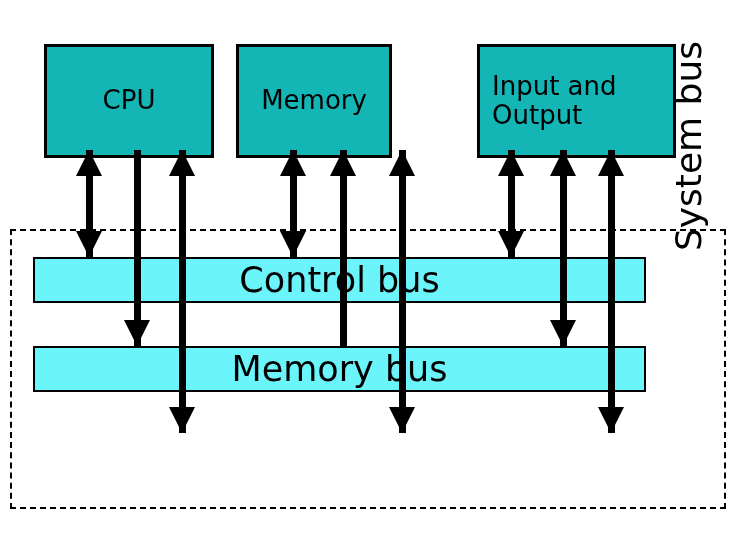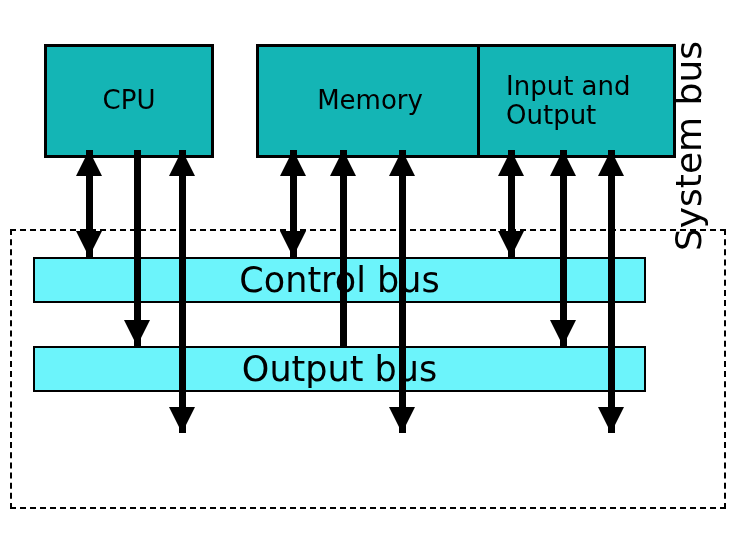--- a/index.html
+++ b/index.html
@@ -32,21 +32,21 @@
     z-index: 5;
     margin-top: 8px;
   }
   .component-box.center-text {
     justify-content: center;
     text-align: center;
   }
   .component-box.left-text {
     justify-content: flex-start;
     text-align: left;
-    padding-left: 26px;
+    padding-left: 12px;
   }
   .component-label {
     white-space: pre-line;
   }
 
   
   #system-bus-container {
     position: absolute;
     left: 10px;
     top: 229px;
@@ -149,35 +149,35 @@
       <div class="arrowhead down" style="left: 550px; top: 320px;"></div>
       <div class="conn-line" style="left: 607.5px; top: 150px; height: 283px;"></div>
       <div class="arrowhead up" style="left: 598px; top: 150px;"></div>
       <div class="arrowhead down" style="left: 598px; top: 407px;"></div>
     </div>
 
   <div class="component-box center-text" id="box-cpu" style="left: 44px; top: 36px; width: 170px; height: 114px;">
     <span class="component-label">CPU</span>
   </div>
 
-  <div class="component-box center-text" id="box-memory" style="left: 256px; top: 36px; width: 228px; height: 114px;">
+  <div class="component-box center-text" id="box-memory" style="left: 236px; top: 36px; width: 156px; height: 114px;">
     <span class="component-label">Memory</span>
   </div>
 
   <div class="component-box left-text" id="box-io" style="left: 477px; top: 36px; width: 199px; height: 114px;">
     <span class="component-label">Input and
 Output</span>
   </div>
 
   <div class="bus-bar" id="bus-control" style="left: 33px; top: 257px; width: 613px; height: 46px;">
     <span>Control bus</span>
   </div>
 
   <div class="bus-bar" id="bus-address" style="left: 33px; top: 346px; width: 613px; height: 46px;">
-    <span>Output bus</span>
+    <span>Memory bus</span>
   </div>
 
 
   <div id="system-bus-label">
     <span>System bus</span>
   </div>
 
 </div>
 
 </body></html>

